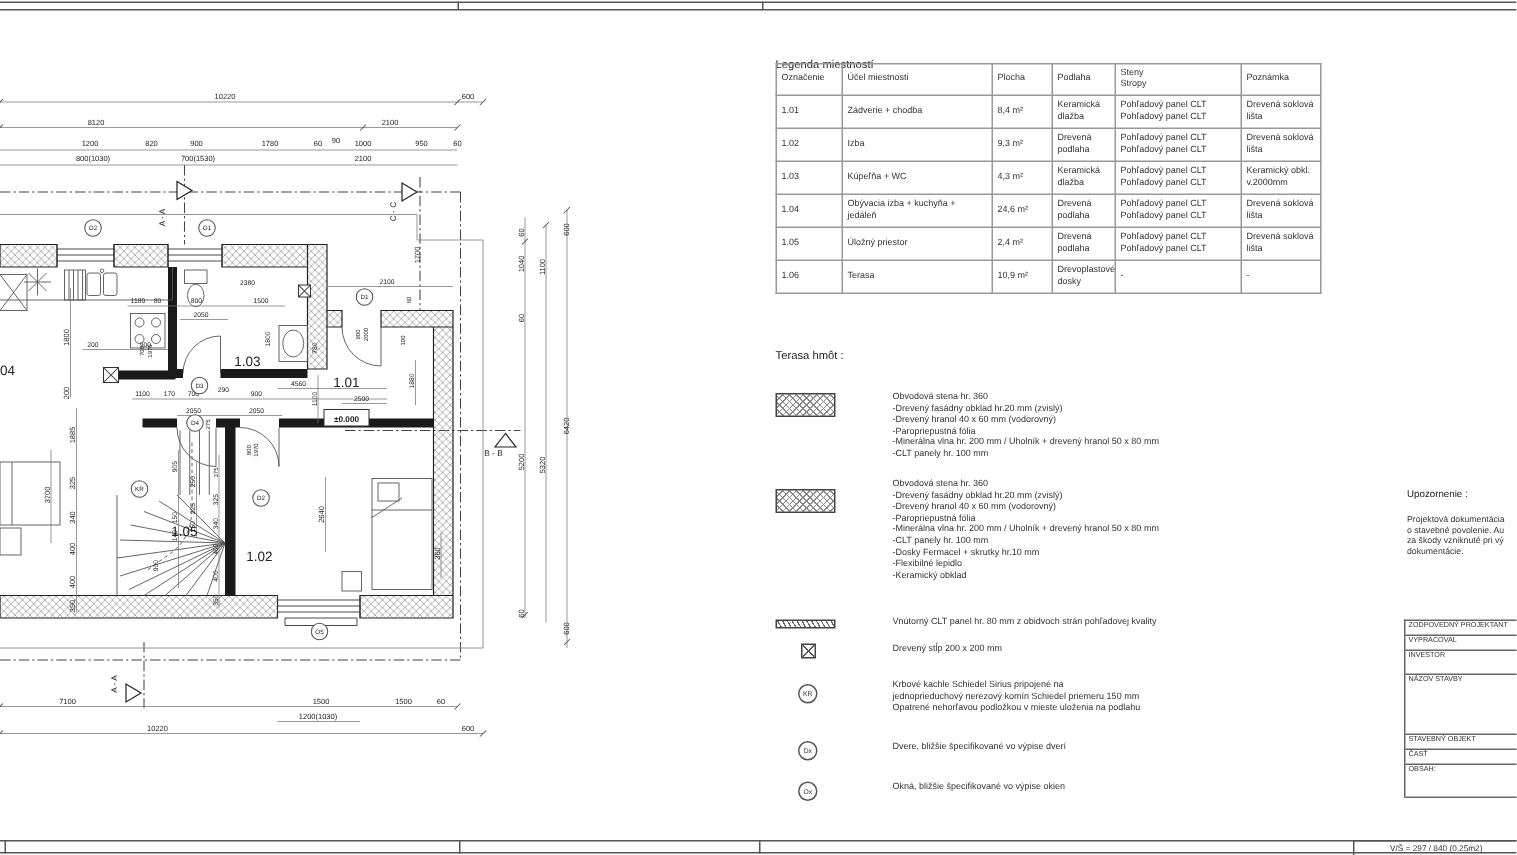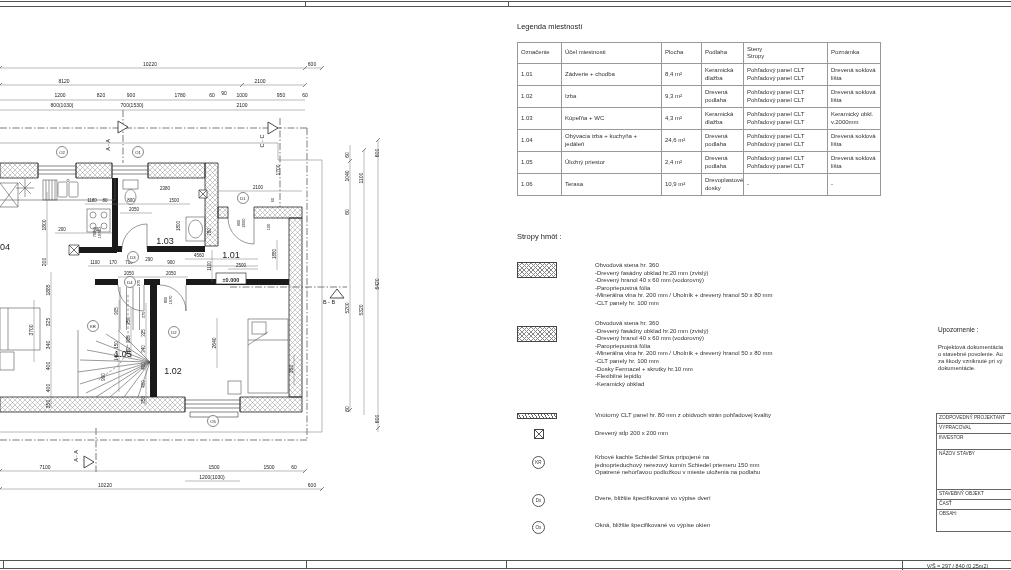--- a/index.html
+++ b/index.html
@@ -3,21 +3,21 @@
 <meta charset="utf-8">
 <style>
   html,body{margin:0;padding:0;background:#fff;}
   body{width:1011px;height:570px;position:relative;overflow:hidden;
        font-family:"Liberation Sans","DejaVu Sans",sans-serif;color:#222;}
   .abs{position:absolute;}
   
   .hline{position:absolute;height:0;border-top:1px solid #555;}
   .vline{position:absolute;width:0;border-left:1px solid #555;}
   
-  #legend-rooms-title{left:517px;top:22px;font-size:7.5px;}
+  #legend-rooms-title{left:517px;top:38px;font-size:7.5px;}
   #legend-rooms-table{left:517px;top:42px;width:363px;border-collapse:collapse;table-layout:fixed;}
   #legend-rooms-table th,#legend-rooms-table td{
       border:1px solid #999;font-weight:normal;text-align:left;vertical-align:middle;
       font-size:6px;padding:2px 3px;white-space:pre-line;color:#333;line-height:7.5px;}
   #legend-rooms-table th{height:16px;}
   #legend-rooms-table td{height:17px;}
   col.c0{width:44px}col.c1{width:100px}col.c2{width:40px}col.c3{width:42px}col.c4{width:84px}col.c5{width:53px}
   
   #legend-materials-title{left:517px;top:232px;font-size:7.5px;}
   .mat-text{position:absolute;left:595px;font-size:6px;line-height:7.6px;white-space:pre-line;color:#333;}
@@ -377,21 +377,21 @@
         <td>1.06</td>
         <td>Terasa</td>
         <td>10,9 m²</td>
         <td>Drevoplastové dosky</td>
         <td>-</td>
         <td>-</td>
       </tr>
     </tbody>
 </table>
 
-<div class="abs" id="legend-materials-title">Stropy hmôt :</div>
+<div class="abs" id="legend-materials-title">Terasa hmôt :</div>
 
 <div class="swatch" style="top:262px;"></div>
 <div class="mat-text" style="top:262px;">Obvodová stena hr. 360
 -Drevený fasádny obklad hr.20 mm (zvislý)
 -Drevený hranol 40 x 60 mm (vodorovný)
 -Paropriepustná fólia
 -Minerálna vlna hr. 200 mm / Uholník + drevený hranol 50 x 80 mm
 -CLT panely hr. 100 mm</div>
 
 <div class="swatch" style="top:326px;"></div>

